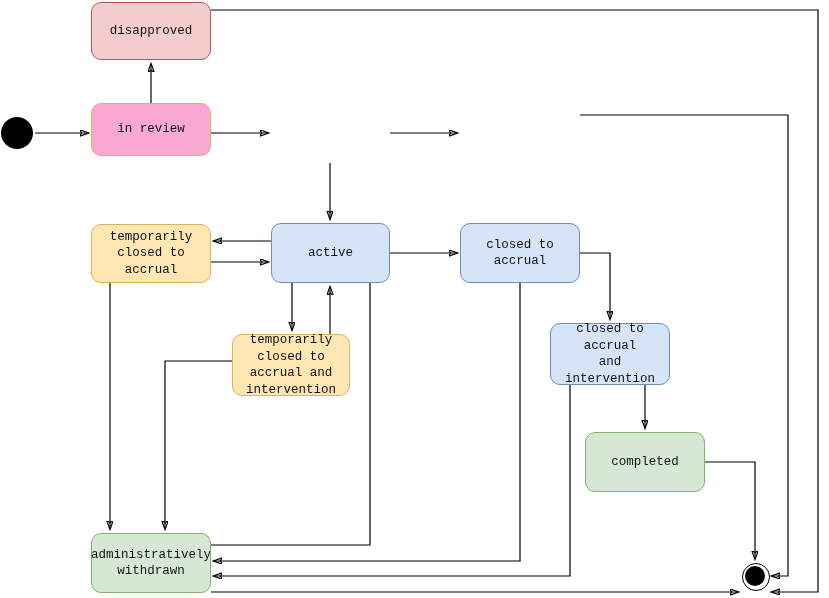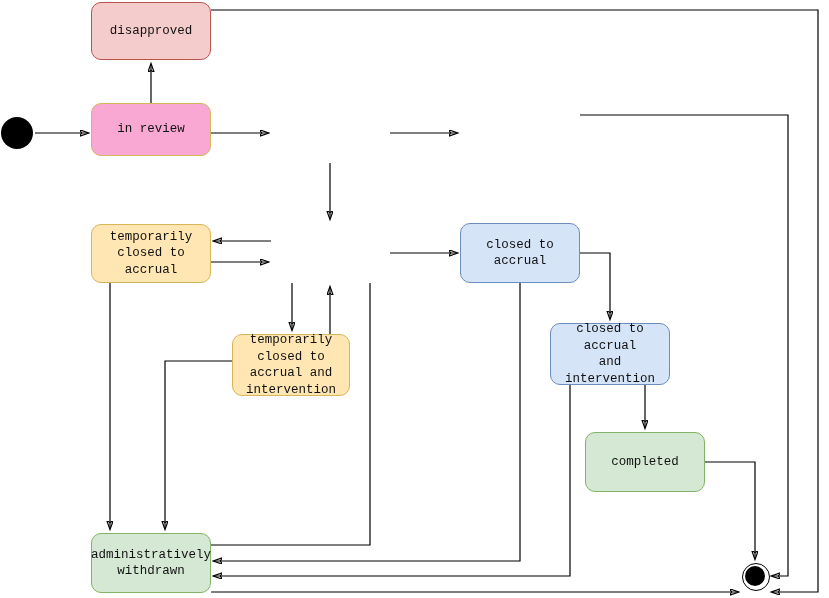--- a/index.html
+++ b/index.html
@@ -122,20 +122,23 @@
     <span class="state-label">in review</span>
   </div>
 
 
 
   <div class="state-node" style="left:91px; top:224px; width:120px; height:59px; background:#ffe6b3; border-color:#d6b656;">
     <span class="state-label">temporarily closed to
 accrual</span>
   </div>
 
+  <div class="state-node" style="left:271px; top:223px; width:119px; height:60px; background:#d5e4f7; border-color:#6c8ebf;">
+    <span class="state-label">active</span>
+  </div>
 
   <div class="state-node" style="left:460px; top:223px; width:120px; height:60px; background:#d5e4f7; border-color:#6c8ebf;">
     <span class="state-label">closed to accrual</span>
   </div>
 
   <div class="state-node" style="left:232px; top:334px; width:118px; height:62px; background:#ffe6b3; border-color:#d6b656;">
     <span class="state-label">temporarily closed to
 accrual and
 intervention</span>
   </div>

